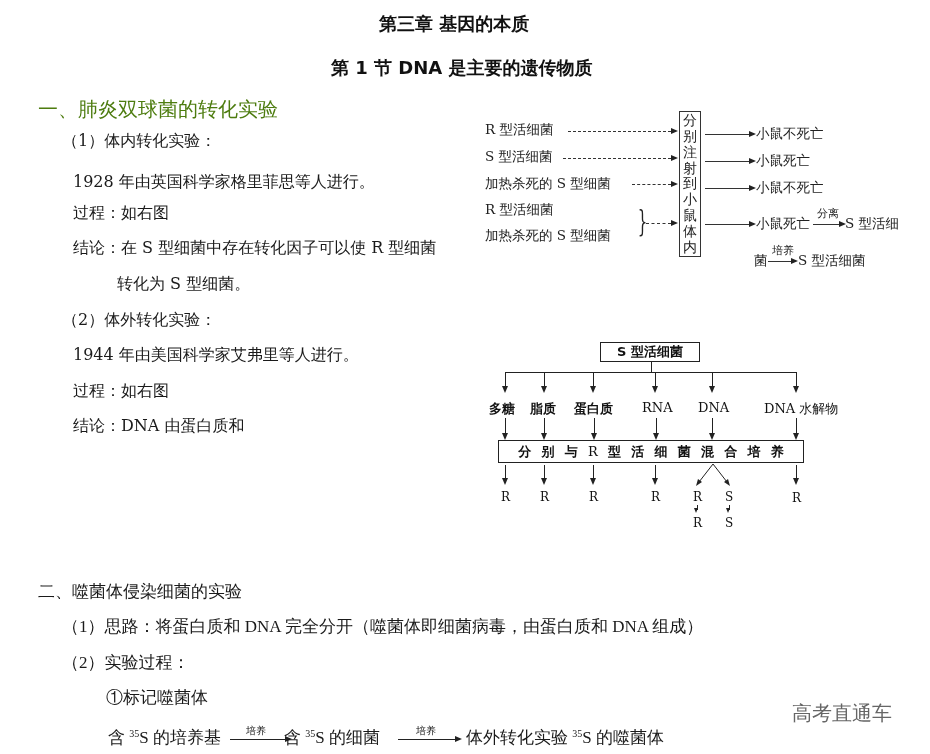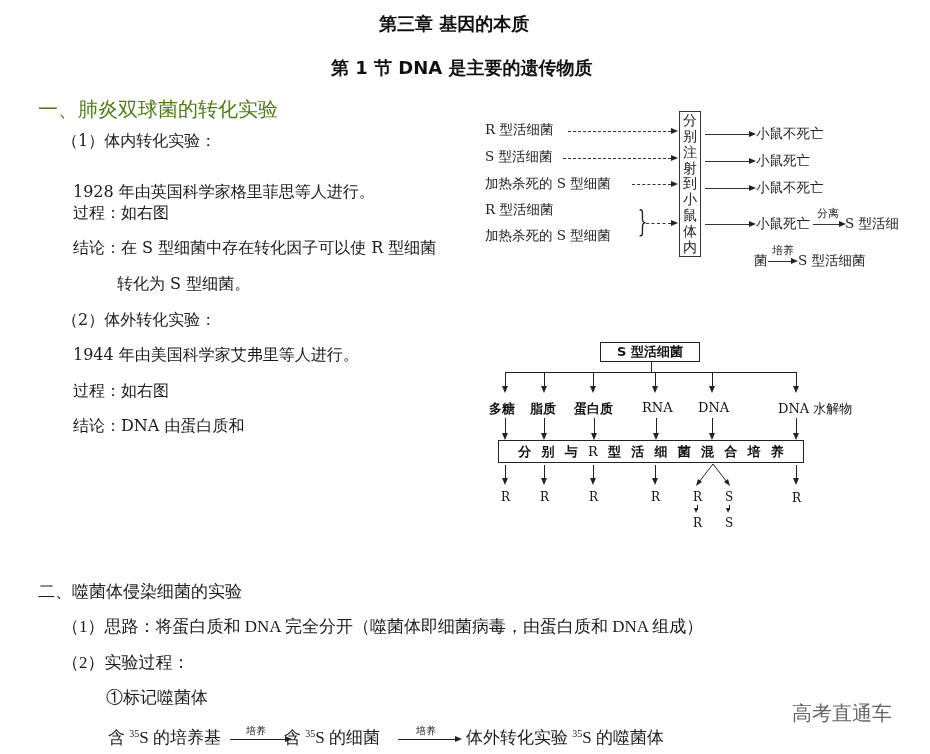--- a/index.html
+++ b/index.html
@@ -59,21 +59,21 @@
   }
 </style>
 </head>
 <body>
 
 <div class="abs title" style="left:379px; top:12px;">第三章  基因的本质</div>
 <div class="abs title" style="left:331px; top:56px;">第 1 节  DNA 是主要的遗传物质</div>
 
 <div class="abs heading-text" style="left:38px; top:96px;">一、肺炎双球菌的转化实验</div>
 <div class="abs body-text" style="left:62px; top:131px;">（1）体内转化实验：</div>
-<div class="abs body-text" style="left:73px; top:182px;">1928 年由英国科学家格里菲思等人进行。</div>
+<div class="abs body-text" style="left:73px; top:172px;">1928 年由英国科学家格里菲思等人进行。</div>
 <div class="abs body-text" style="left:73px; top:203px;">过程：如右图</div>
 <div class="abs body-text" style="left:73px; top:238px;">结论：在 S 型细菌中存在转化因子可以使 R 型细菌</div>
 <div class="abs body-text" style="left:117px; top:274px;">转化为 S 型细菌。</div>
 
 <div class="abs body-text" style="left:62px; top:310px;">（2）体外转化实验：</div>
 <div class="abs body-text" style="left:73px; top:345px;">1944 年由美国科学家艾弗里等人进行。</div>
 <div class="abs body-text" style="left:73px; top:381px;">过程：如右图</div>
 <div class="abs body-text" style="left:73px; top:416px;">结论：DNA 由蛋白质和</div>
 
 <div>
@@ -148,21 +148,21 @@
   <div class="vline" style="left:712px; top:372px; height:15px;"></div>
   <div class="down-arrow" style="left:709px; top:386px;"></div>
   <div class="vline" style="left:796px; top:372px; height:15px;"></div>
   <div class="down-arrow" style="left:793px; top:386px;"></div>
 
   <div class="d2-label" style="left:489px; top:400px;">多糖</div>
   <div class="d2-label" style="left:530px; top:400px;">脂质</div>
   <div class="d2-label" style="left:574px; top:400px;">蛋白质</div>
   <div class="d2-label serif" style="left:642px; top:400px;">RNA</div>
   <div class="d2-label serif" style="left:698px; top:400px;">DNA</div>
-  <div class="d2-label serif" style="left:764px; top:400px;margin-left:14px;">DNA 水解物</div>
+  <div class="d2-label serif" style="left:764px; top:400px;">DNA 水解物</div>
 
   <div class="vline" style="left:505px; top:418px; height:16px;"></div>
   <div class="down-arrow" style="left:502px; top:433px;"></div>
   <div class="vline" style="left:544px; top:418px; height:16px;"></div>
   <div class="down-arrow" style="left:541px; top:433px;"></div>
   <div class="vline" style="left:594px; top:418px; height:16px;"></div>
   <div class="down-arrow" style="left:591px; top:433px;"></div>
   <div class="vline" style="left:656px; top:418px; height:16px;"></div>
   <div class="down-arrow" style="left:653px; top:433px;"></div>
   <div class="vline" style="left:712px; top:418px; height:16px;"></div>

